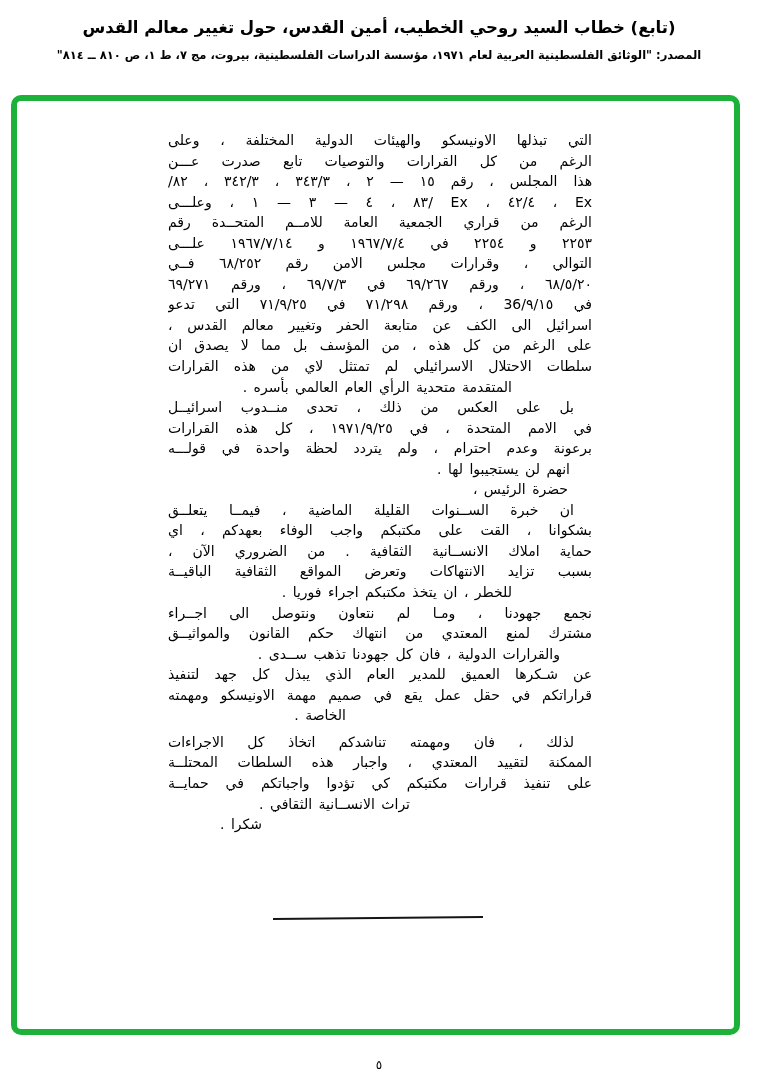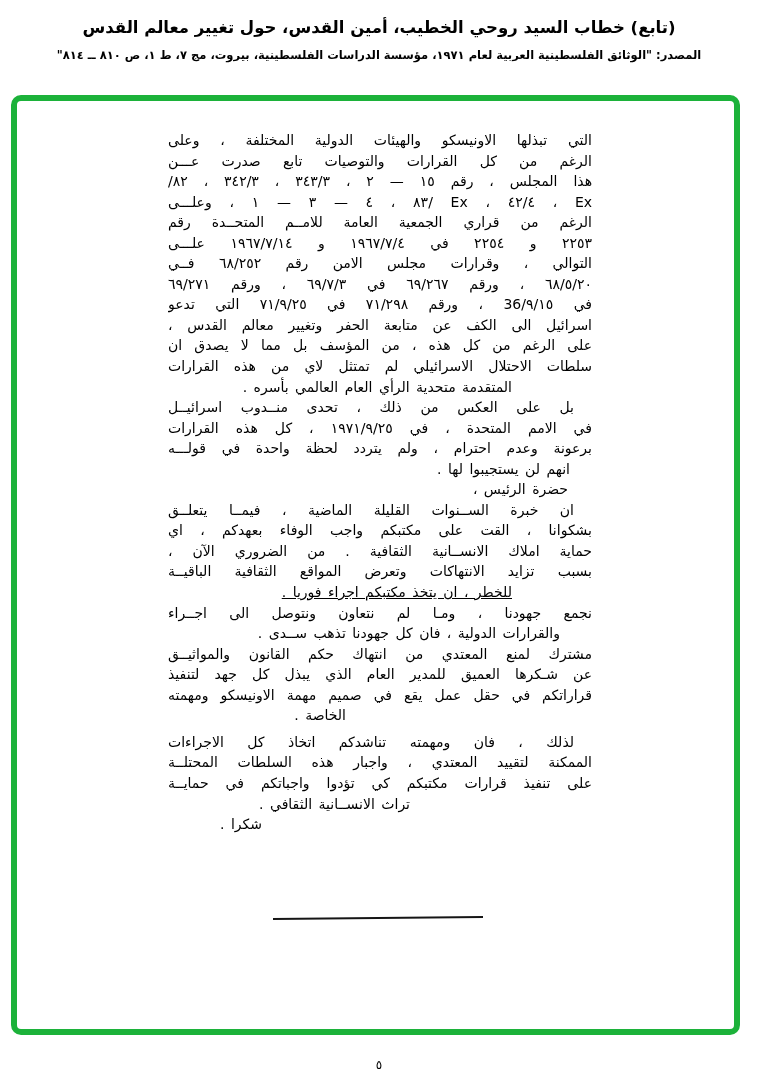--- a/index.html
+++ b/index.html
@@ -64,24 +64,24 @@
     <div class="tline endline" style="padding-right: 80px;">المتقدمة متحدية الرأي العام العالمي بأسره .</div>
     <div class="tline" style="padding-right: 18px;">بل على العكس من ذلك ، تحدى منــدوب اسرائيــل</div>
     <div class="tline">في الامم المتحدة ، في ١٩٧١/٩/٢٥ ، كل هذه القرارات</div>
     <div class="tline">برعونة وعدم احترام ، ولم يتردد لحظة واحدة في قولـــه</div>
     <div class="tline endline" style="padding-right: 22px;">انهم لن يستجيبوا لها .</div>
     <div class="tline endline" style="padding-right: 24px;">حضرة الرئيس ،</div>
     <div class="tline" style="padding-right: 18px;">ان خبرة الســنوات القليلة الماضية ، فيمــا يتعلــق</div>
     <div class="tline">بشكوانا ، القت على مكتبكم واجب الوفاء بعهدكم ، اي</div>
     <div class="tline">حماية املاك الانســانية الثقافية . من الضروري الآن ،</div>
     <div class="tline">بسبب تزايد الانتهاكات وتعرض المواقع الثقافية الباقيــة</div>
-    <div class="tline endline" style="padding-right: 80px; text-decoration: underline;">للخطر ، ان يتخذ مكتبكم اجراء فوريا .</div>
+    <div class="tline endline" style="padding-right: 80px;">للخطر ، ان يتخذ مكتبكم اجراء فوريا .</div>
     <div class="tline">نجمع جهودنا ، ومـا لم نتعاون ونتوصل الى اجــراء</div>
+    <div class="tline">مشترك لمنع المعتدي من انتهاك حكم القانون والمواثيــق</div>
     <div class="tline endline" style="padding-right: 32px;">والقرارات الدولية ، فان كل جهودنا تذهب ســدى .</div>
-    <div class="tline">مشترك لمنع المعتدي من انتهاك حكم القانون والمواثيــق</div>
     <div class="tline">عن شـكرها العميق للمدير العام الذي يبذل كل جهد لتنفيذ</div>
     <div class="tline">قراراتكم في حقل عمل يقع في صميم مهمة الاونيسكو ومهمته</div>
     <div class="tline endline" style="padding-right: 246px;">الخاصة .</div>
     <div class="tline" style="padding-right: 18px; margin-top: 6px;">لذلك ، فان ومهمته تناشدكم اتخاذ كل الاجراءات</div>
     <div class="tline">الممكنة لتقييد المعتدي ، واجبار هذه السلطات المحتلــة</div>
     <div class="tline">على تنفيذ قرارات مكتبكم كي تؤدوا واجباتكم في حمايــة</div>
     <div class="tline endline" style="padding-right: 182px;">تراث الانســانية الثقافي .</div>
     <div class="tline endline" style="padding-right: 330px;">شكرا .</div>
   </div>
 

